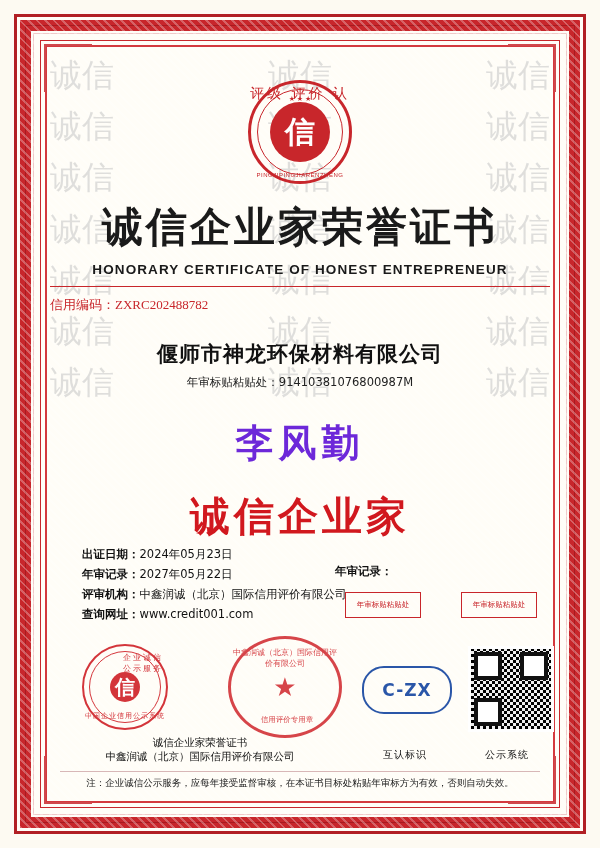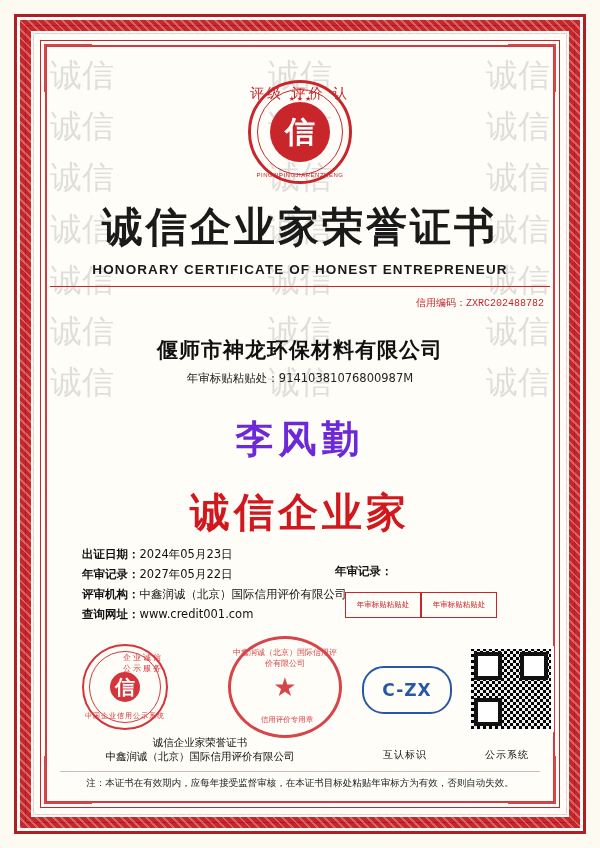--- a/index.html
+++ b/index.html
@@ -206,25 +206,25 @@
   .title-rule {
     width: 100%;
     height: 1px;
     background: #c8262b;
     margin: 9px auto 0 auto;
   }
 
   
   .credit-no {
     margin-top: 9px;
-    text-align: right;
+    text-align: left;
     padding-right: 6px;
-    font-size: 10px;
+    font-size: 13px;
     color: #c8262b;
-    font-family: Liberation Mono, monospace;
+    font-family: Liberation Serif, serif;
   }
 
   
   .company {
     margin-top: 26px;
     text-align: center;
     font-family: "DejaVu Sans", sans-serif;
     font-size: 21px;
     font-weight: bold;
     color: #111;
@@ -277,20 +277,21 @@
     font-family: "DejaVu Sans", sans-serif;
     font-size: 11.5px;
     font-weight: bold;
     color: #111;
   }
   .annual-boxes {
     position: absolute;
     left: 295px;
     top: 540px;
     display: flex;
+    gap: 40px;
   }
   .annual-box {
     width: 74px;
     height: 24px;
     border: 1px solid #c8262b;
     color: #c8262b;
     font-size: 7.5px;
     font-family: "DejaVu Sans", sans-serif;
     display: flex;
     align-items: center;
@@ -608,16 +609,16 @@
         <div class="cap-small">互认标识</div>
       </div>
 
       <div class="stamp" style="left:402px; top:104px; width:110px;">
         <div class="cap-small">公示系统</div>
       </div>
 
     </div>
 
     <div class="footnote-rule"></div>
-    <div class="footnote">注：本证书在有效期内，应每年接受监督审核，在本证书目标处粘贴年审标方为有效，否则自动失效。</div>
+    <div class="footnote">注：企业诚信公示服务，应每年接受监督审核，在本证书目标处粘贴年审标方为有效，否则自动失效。</div>
 
   </div>
 </div>
 
 </body></html>

